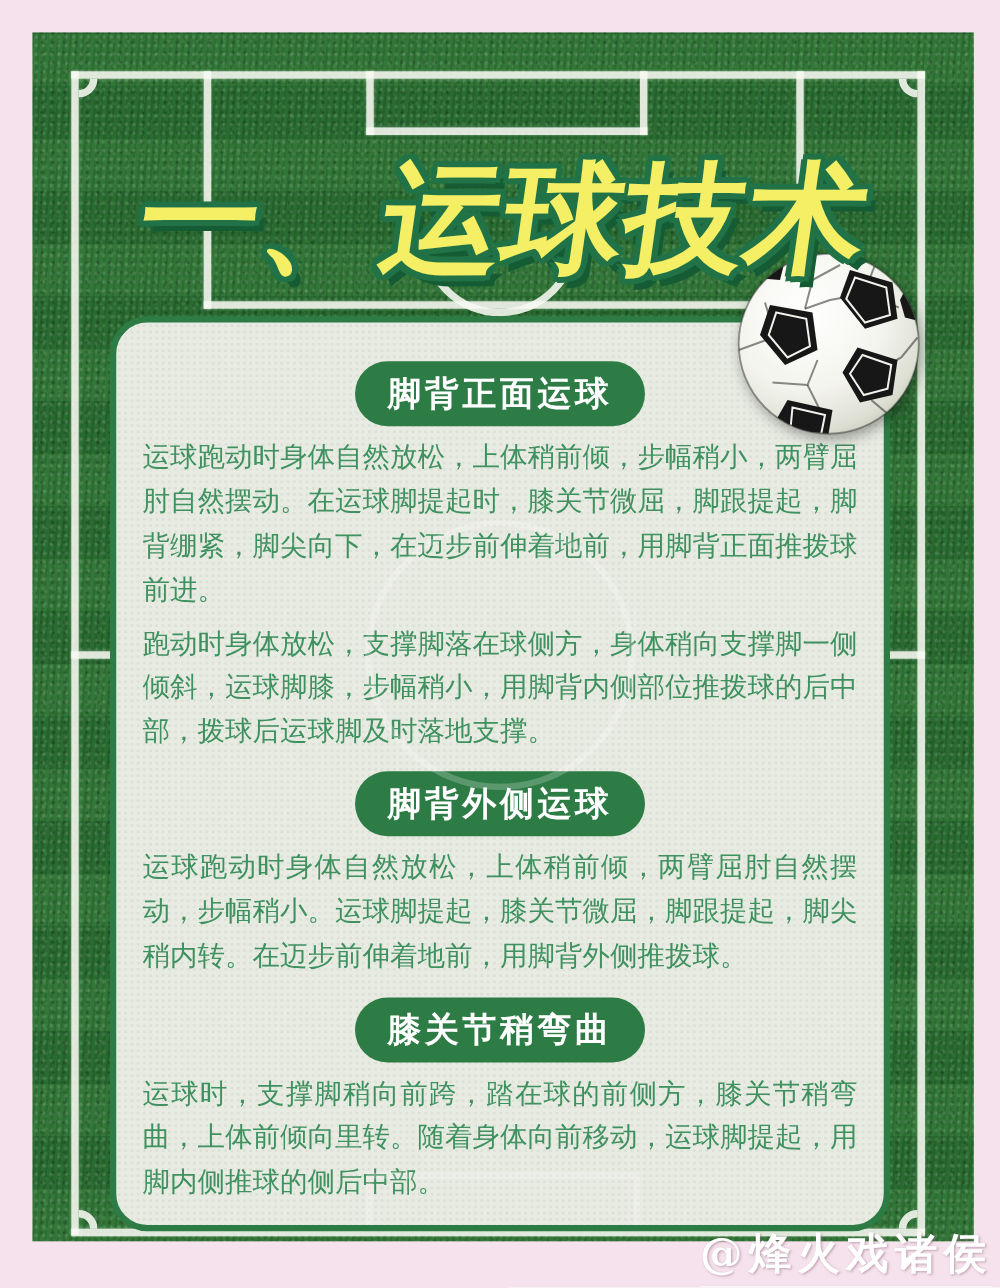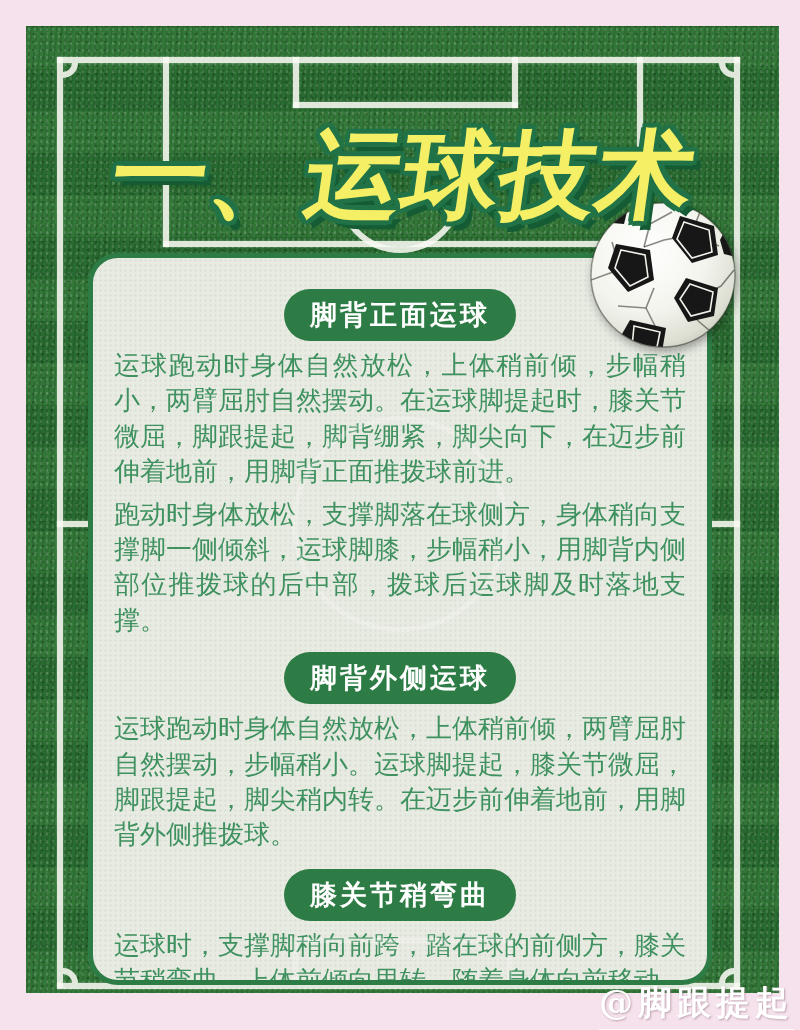--- a/index.html
+++ b/index.html
@@ -67,21 +67,21 @@
     padding: 8px 26px; border-radius: 26px;
     text-align: right;
   }
   .pill-1 { margin-top: 31px; }
   .pill-2 { margin-top: 9px; }
   .pill-3 { margin-top: 14px; }
   .pill-4 { margin-top: 16px; }
 
   .para {
     width: 572px; margin: 7px auto 0 auto;
-    font-size: 26px; line-height: 35.4px;
+    font-size: 22px; line-height: 35.4px;
     color: #3f9160; text-align: justify;
   }
 
   
   .watermark {
     position: absolute; right: 6px; top: 980px; z-index: 8;
     font-family: "DejaVu Serif", "Liberation Serif", serif;
     font-weight: bold; font-size: 34px; letter-spacing: 5px;
     color: #ffffff; text-shadow: 1px 1px 2px rgba(150,110,130,0.55);
     padding-bottom: 3px; border-bottom: 2px solid rgba(255,255,255,0.85);
@@ -192,15 +192,15 @@
       <div class="pill pill-3">脚背外侧运球</div>
       <div class="para">运球跑动时身体自然放松，上体稍前倾，两臂屈肘自然摆动，步幅稍小。运球脚提起，膝关节微屈，脚跟提起，脚尖稍内转。在迈步前伸着地前，用脚背外侧推拨球。</div>
     </div>
 
     <div>
       <div class="pill pill-4">膝关节稍弯曲</div>
       <div class="para">运球时，支撑脚稍向前跨，踏在球的前侧方，膝关节稍弯曲，上体前倾向里转。随着身体向前移动，运球脚提起，用脚内侧推球的侧后中部。</div>
     </div>
   </div>
 
-  <div class="watermark">@脚跟提起</div>
+  <div class="watermark">@烽火戏诸侯</div>
 
 </div>
 
 </body></html>

